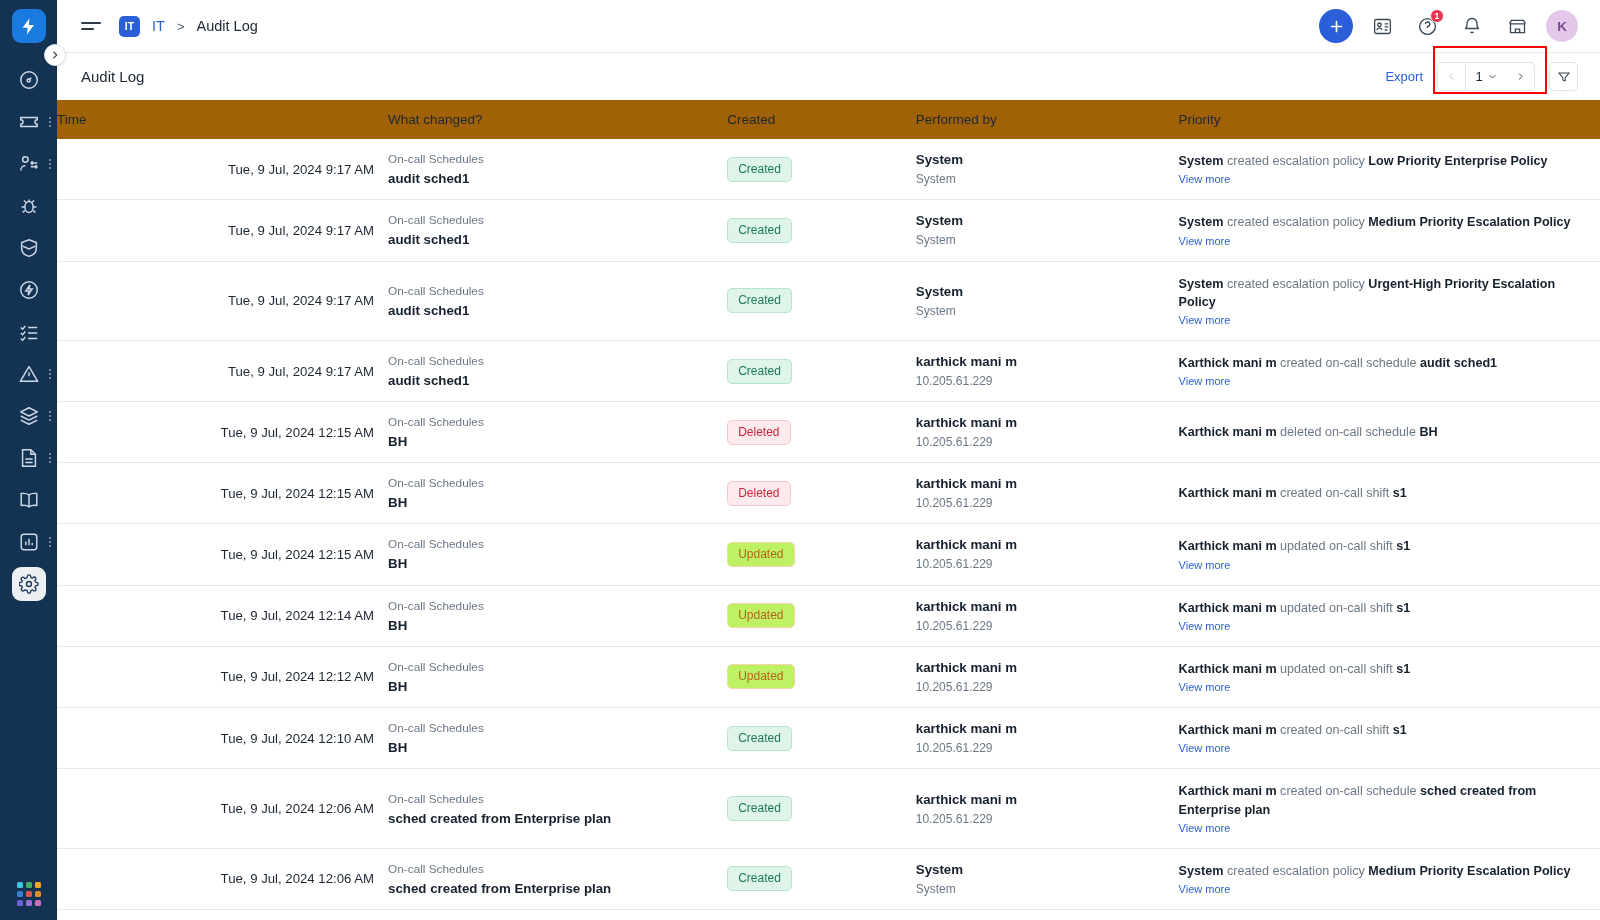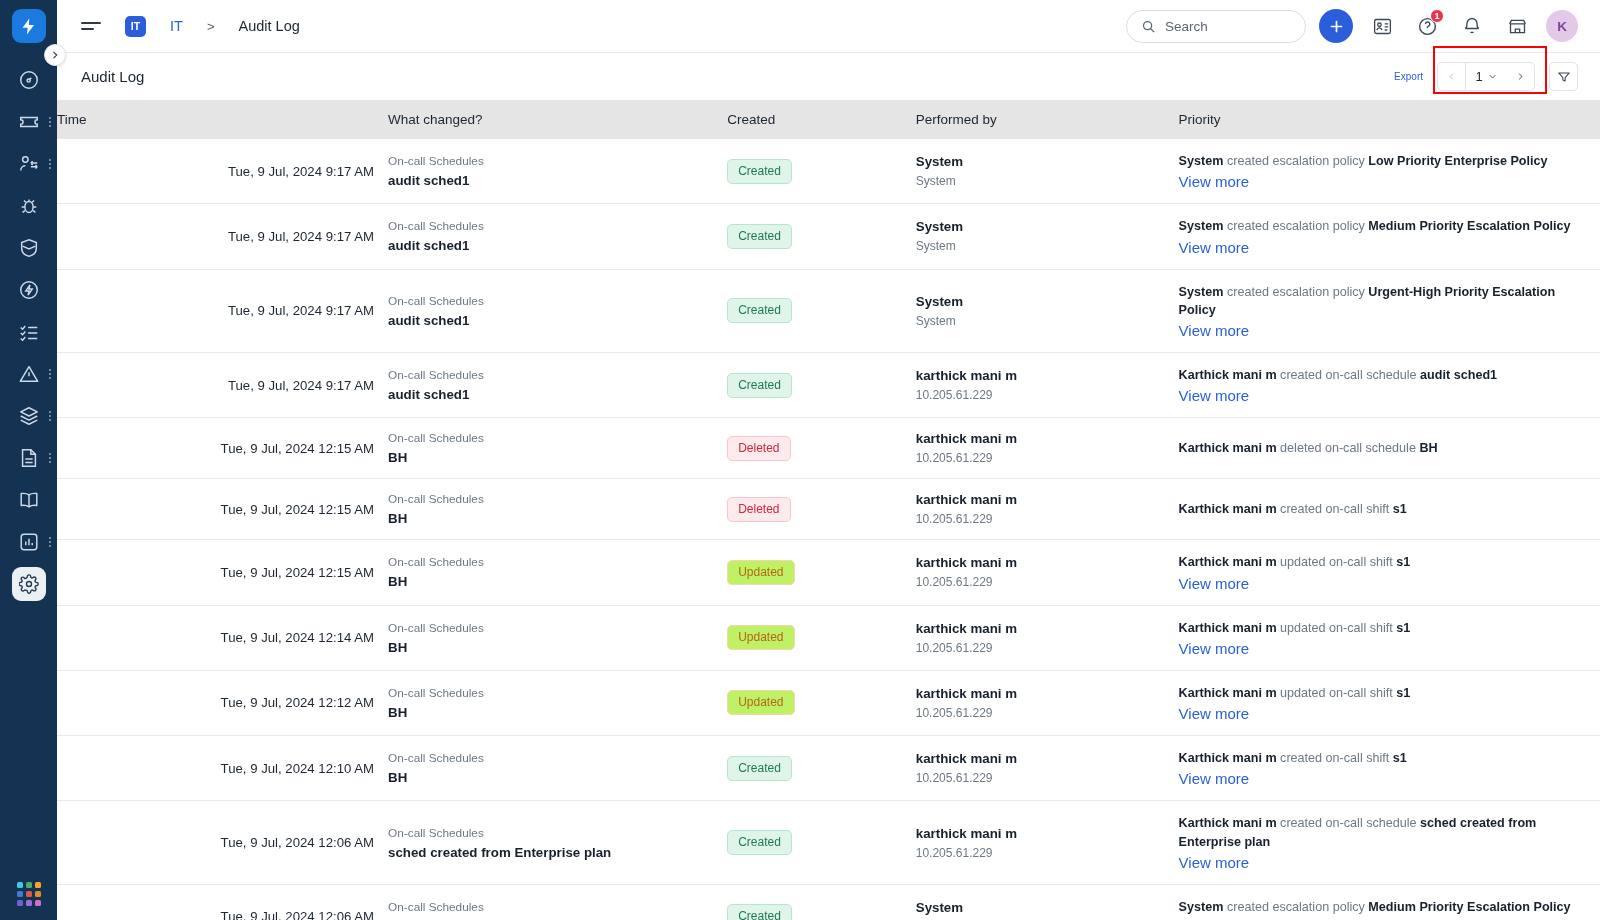--- a/index.html
+++ b/index.html
@@ -52,21 +52,21 @@
 
   .topbar {
     height: 53px; flex: 0 0 53px; display: flex; align-items: center;
     border-bottom: 1px solid #e6eaef; padding: 0 22px 0 24px; background: #fff;
   }
   .hamburger { width: 20px; height: 14px; display: flex; flex-direction: column; justify-content: center; gap: 4px; cursor: pointer; }
   .hamburger i { display: block; height: 2px; background: #2f3a47; border-radius: 1px; }
   .hamburger i:nth-child(1) { width: 20px; }
   .hamburger i:nth-child(2) { width: 13px; }
 
-  .crumbs { display: flex; align-items: center; gap: 24px; margin-left: 24px; }
+  .crumbs { display: flex; align-items: center; gap: 12px; margin-left: 18px; }
   .crumb-badge {
     width: 21px; height: 21px; background: #2b5fd9; border-radius: 5px; color: #fff;
     font-size: 10.5px; font-weight: 700; display: flex; align-items: center; justify-content: center;
   }
   .crumb-link { font-size: 14.5px; color: #2b5fd9; }
   .crumb-sep { font-size: 13px; color: #53606e; }
   .crumb-cur { font-size: 14.5px; color: #1d2733; font-weight: 500; }
 
   .top-right { margin-left: auto; display: flex; align-items: center; gap: 13px; }
   .search {
@@ -90,21 +90,21 @@
     display: flex; align-items: center; justify-content: center; font-size: 13.5px; font-weight: 600;
   }
 
   
   .pagebar {
     height: 47px; flex: 0 0 47px; display: flex; align-items: center;
     padding: 0 22px 0 24px; background: #fff; position: relative;
   }
   .page-title { font-size: 15px; color: #1d2733; font-weight: 500; }
   .pagebar-right { margin-left: auto; display: flex; align-items: center; gap: 14px; }
-  .export-link { font-size: 10px; color: #2b5fd9; cursor: pointer; }
+  .export-link { font-size: 13px; color: #2b5fd9; cursor: pointer; }
   .pager { display: flex; align-items: center; }
   .pager .pbtn {
     width: 29px; height: 29px; border: 1px solid #dde3ea; display: flex;
     align-items: center; justify-content: center; color: #9aa5b1; font-size: 12px; background: #fff;
   }
   .pager .pbtn:first-child { border-radius: 5px 0 0 5px; }
   .pager .pbtn.next { border-radius: 0 5px 5px 0; border-left: none; color: #3c4856; }
   .pager .pnum {
     height: 29px; min-width: 40px; border: 1px solid #dde3ea; border-left: none; border-right: none;
     display: flex; align-items: center; justify-content: center; gap: 5px;
@@ -116,21 +116,21 @@
   }
   .hl-box {
     position: absolute; border: 2px solid #ff0000; pointer-events: none;
     left: 1433px; top: 46px; width: 114px; height: 48px; z-index: 25;
   }
 
   
   .table-wrap { flex: 1 1 auto; overflow: hidden; padding: 0 0 0 0; }
   table.audit { width: 100%; border-collapse: collapse; table-layout: fixed; }
   table.audit thead th {
-    background: #e5e5e5; text-align: left; font-size: 13.5px; color: #1d2733;
+    background: #a16207; text-align: left; font-size: 13.5px; color: #1d2733;
     font-weight: 500; height: 39px; padding: 0 0 0 0; vertical-align: middle;
   }
   .col-time   { width: 330px; text-align: right; }
   .col-what   { width: 338px; }
   .col-action { width: 188px; }
   .col-by     { width: 262px; }
   .col-det    { width: 420px; }
   thead th.col-time { padding-left: 29px; }
   thead th.col-what { padding-left: 0px; }
   thead th.col-action { padding-left: 0px; }
@@ -148,21 +148,21 @@
     display: inline-block; font-size: 12px; padding: 4px 10px; border-radius: 5px;
     line-height: 1.25;
   }
   .chip.created { background: #dff5ea; color: #1d7a52; border: 1px solid #b7e5cd; }
   .chip.deleted { background: #fdeaec; color: #d0253b; border: 1px solid #f8c7ce; }
   .chip.updated { background: #bef264; color: #b5651b; border: 1px solid #f6d5ab; }
   .by-name { font-size: 13.3px; color: #17212e; font-weight: 600; margin-bottom: 5px; }
   .by-ip { font-size: 12px; color: #6c7885; }
   .det-line { font-size: 12.6px; color: #6c7885; line-height: 1.45; }
   .det-line b { color: #17212e; font-weight: 600; }
-  .viewmore { font-size: 15px; color: #2b5fd9; cursor: pointer; display: inline-block; margin-top: 3px; }
+  .viewmore { font-size: 11px; color: #2b5fd9; cursor: pointer; display: inline-block; margin-top: 3px; }
 </style>
 </head>
 <body>
 
 <div class="app">
 
   <div class="rail">
     <div class="rail-logo">
       <svg width="19" height="19" viewBox="0 0 24 24" fill="#fff">
           <path d="M13 2L4.5 13.5H11l-1 8.5 9-12h-6.5z"></path>
@@ -329,27 +329,20 @@
         </span>
 
       <div class="crumbs">
         <span class="crumb-badge">IT</span>
         <span class="crumb-link">IT</span>
         <span class="crumb-sep">&gt;</span>
         <span class="crumb-cur">Audit Log</span>
       </div>
 
       <div class="top-right">
-        <div class="search">
-          <svg width="15" height="15" viewBox="0 0 24 24" fill="none" stroke="#5b6775" stroke-width="2">
-              <circle cx="10.5" cy="10.5" r="6.5"></circle>
-              <path d="M15.5 15.5L21 21"></path>
-            </svg>
-          <span class="sv">Search</span>
-        </div>
 
         <div class="icon-btn primary">
           <svg width="17" height="17" viewBox="0 0 24 24" fill="none" stroke="#fff" stroke-width="2.4" stroke-linecap="round">
               <path d="M12 5v14M5 12h14"></path>
             </svg>
         </div>
 
         <div class="icon-btn">
           <svg width="21" height="21" viewBox="0 0 24 24" fill="none" stroke="#3c4856" stroke-width="1.5">
               <rect x="3" y="4" width="18" height="16" rx="2"></rect>

